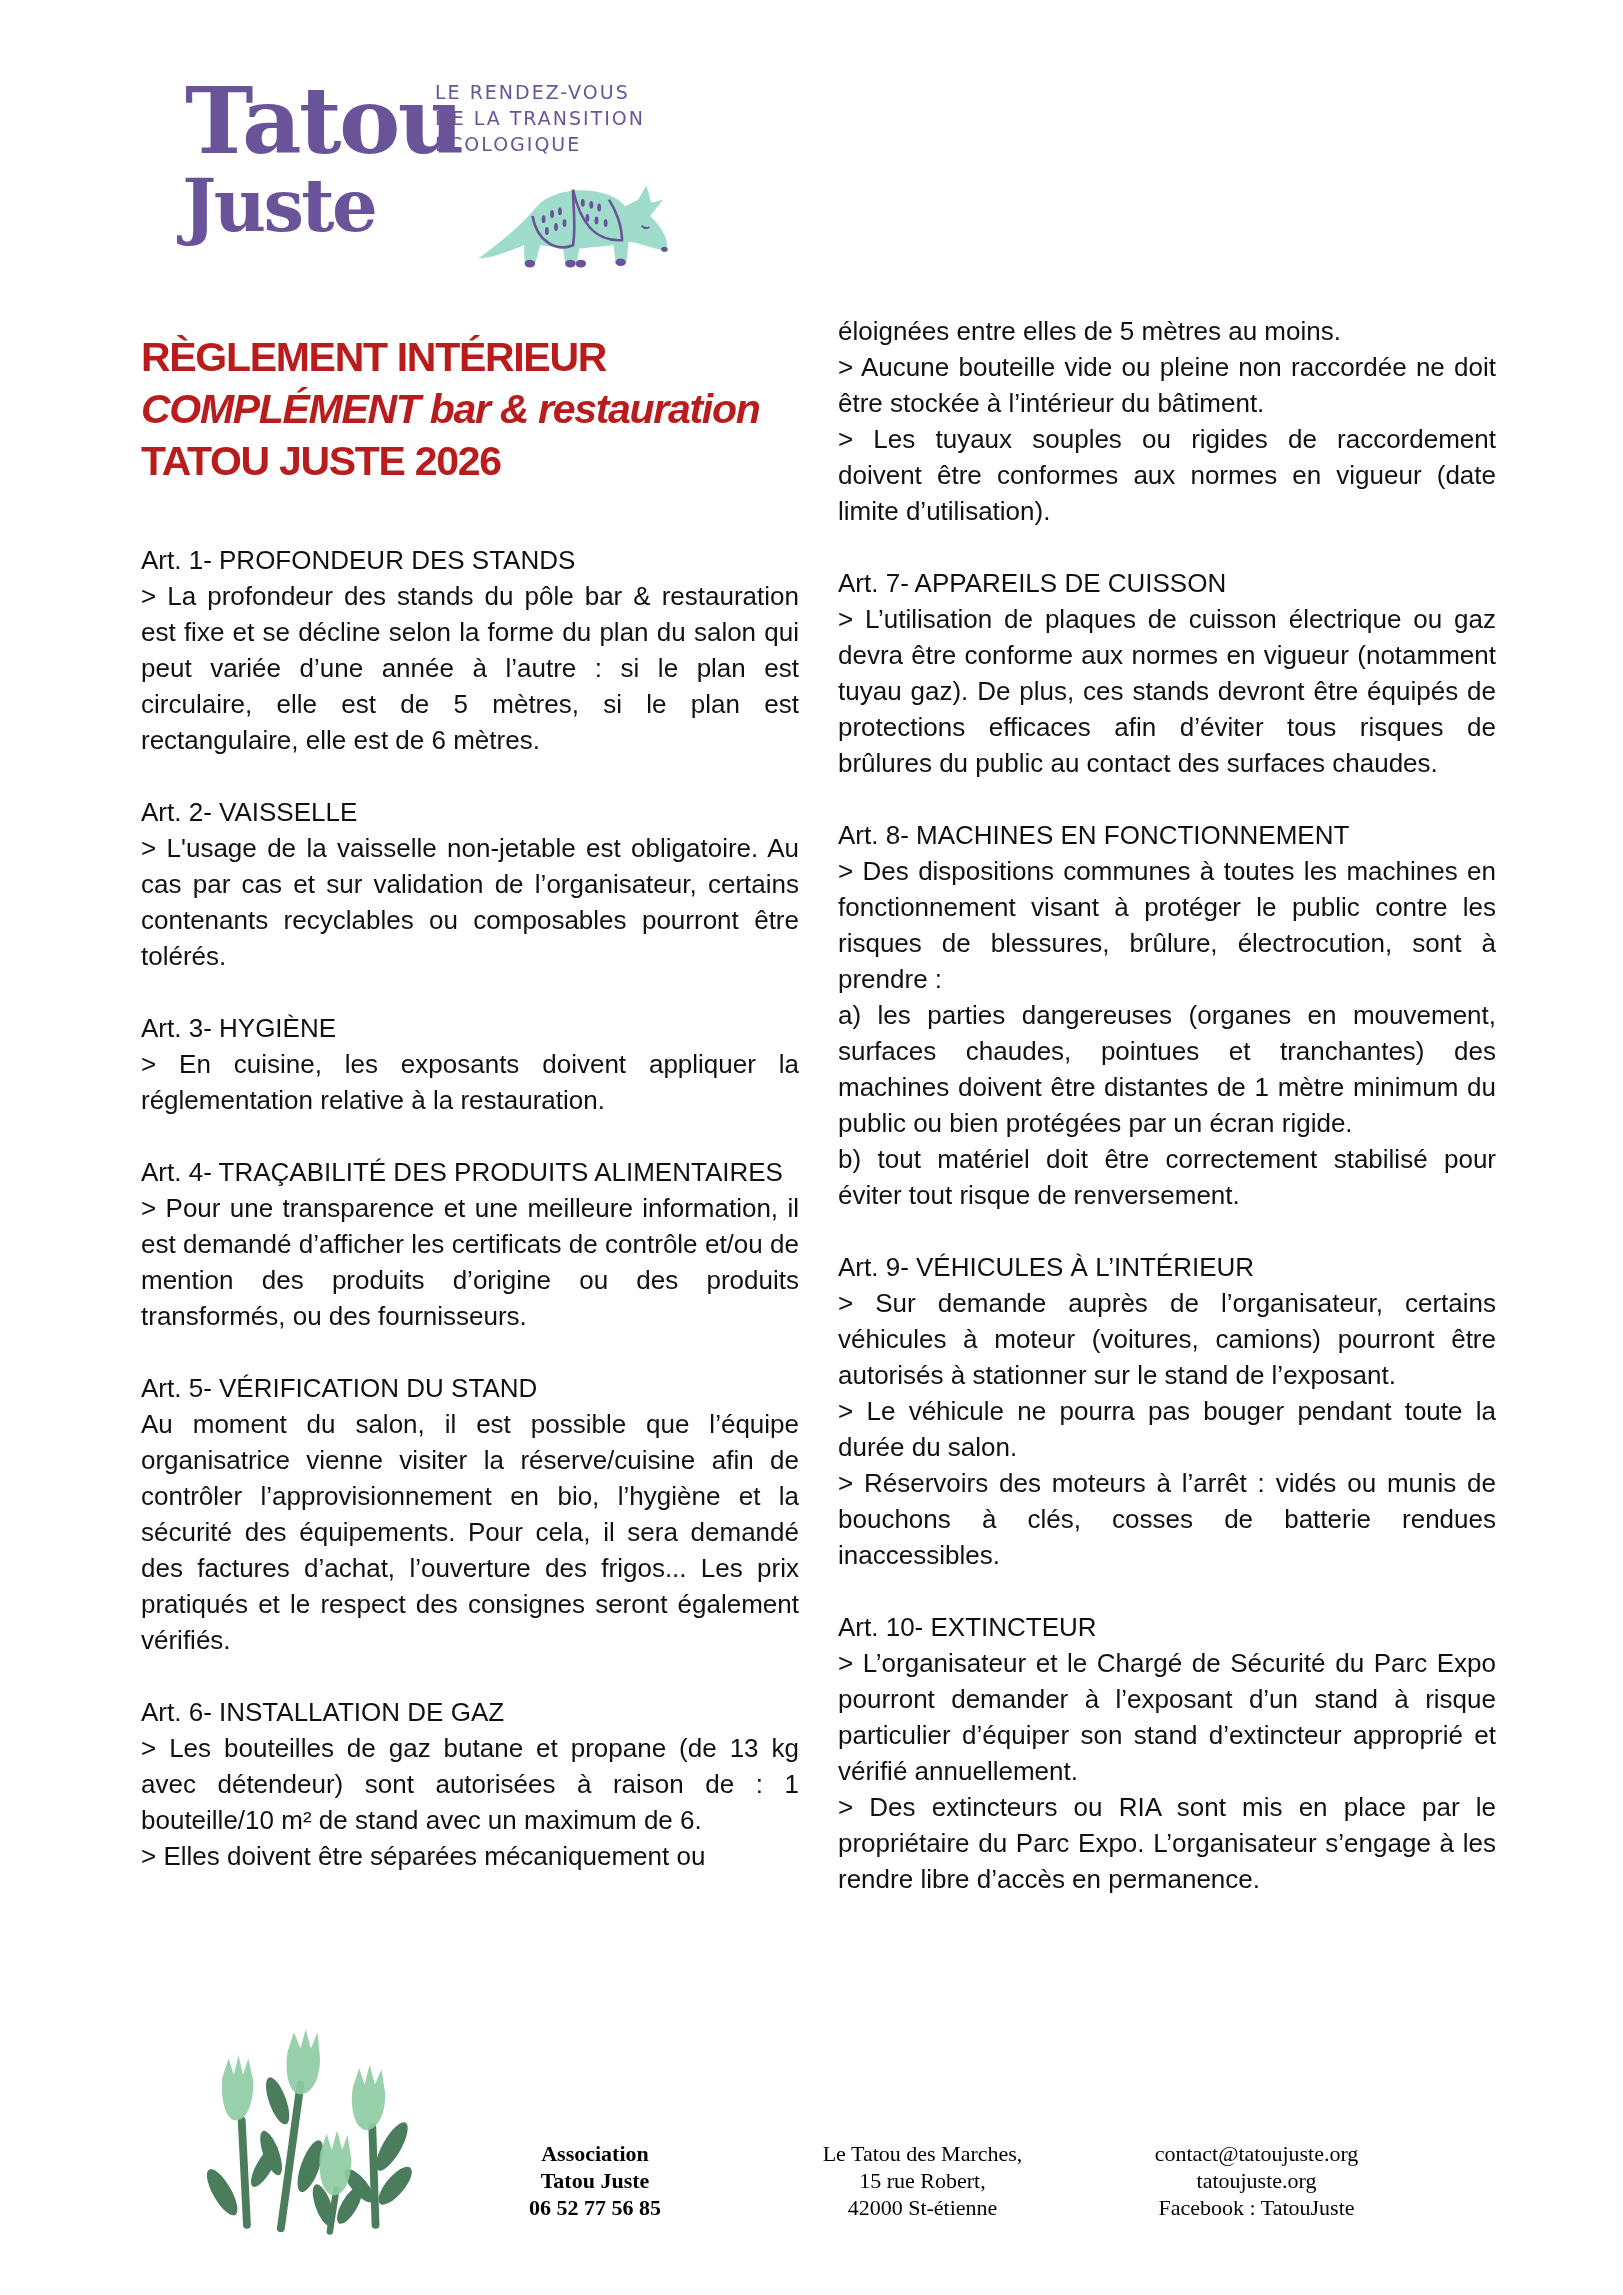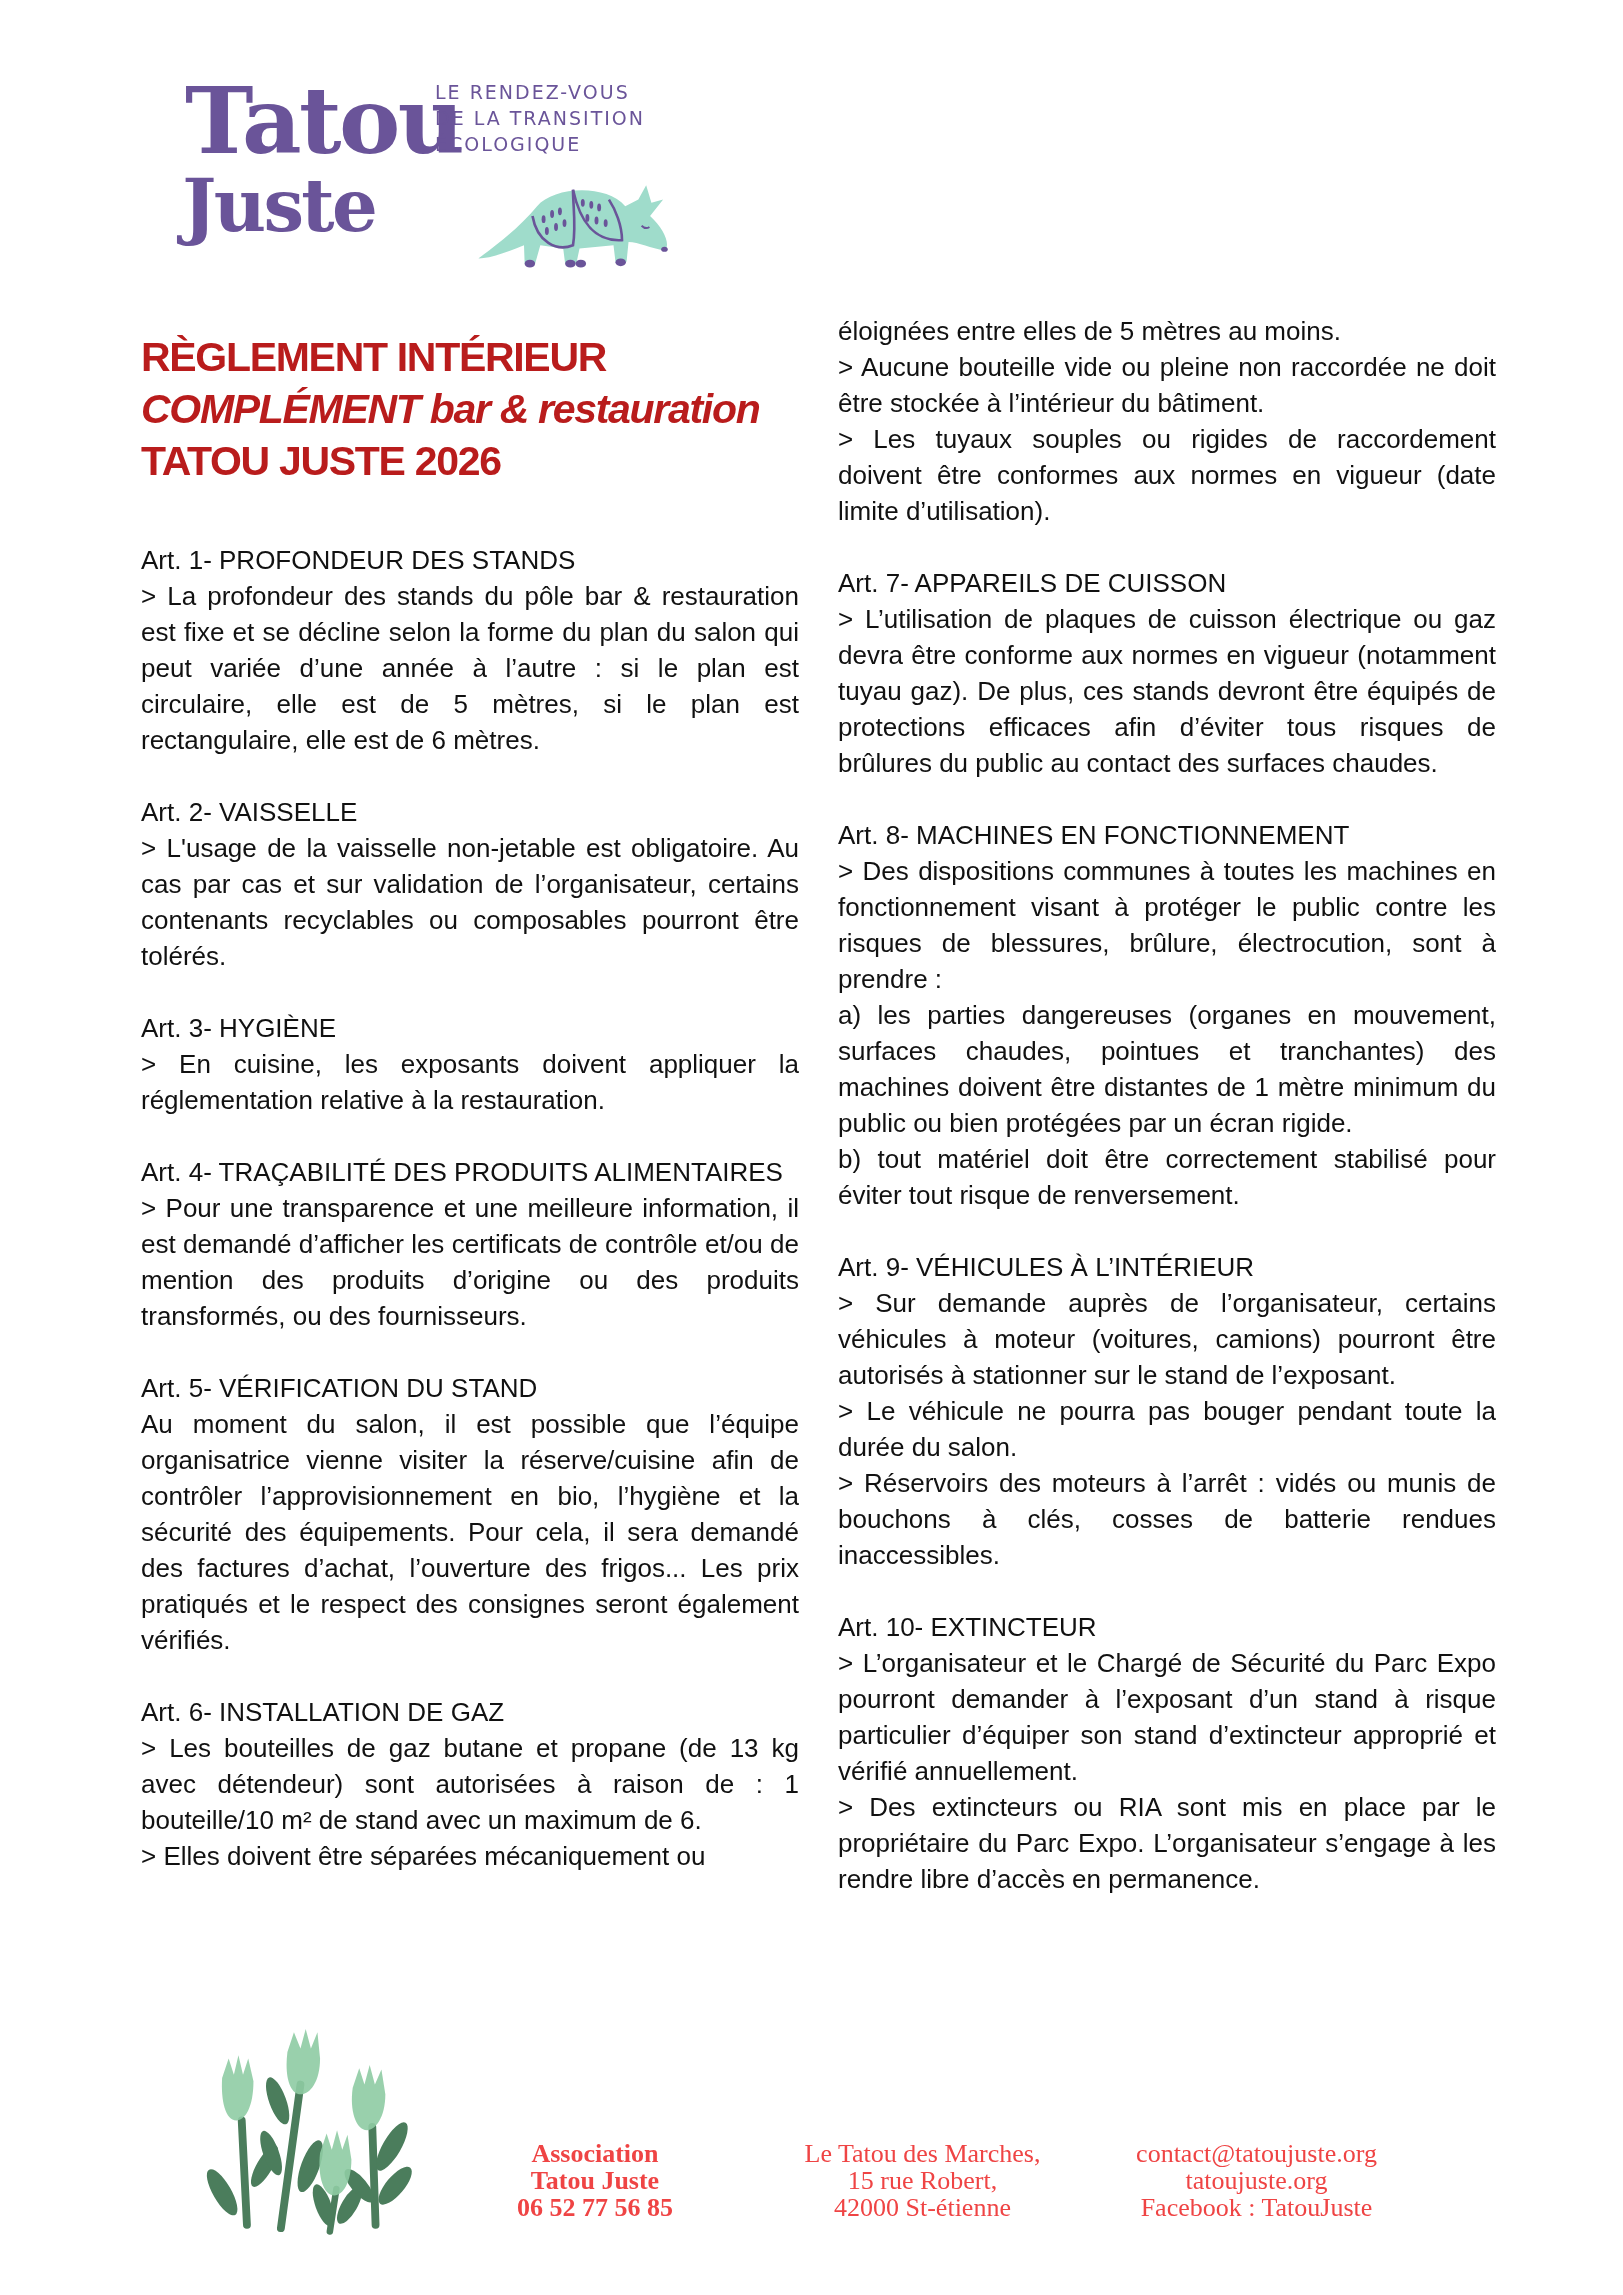--- a/index.html
+++ b/index.html
@@ -17,21 +17,21 @@
 
   .col { position: absolute; width: 658px; font-family: "Liberation Sans", sans-serif; font-size: 26px; line-height: 36px; color: #111; text-align: justify; }
   .col-left { left: 141px; top: 542px; }
   .col-right { left: 838px; top: 313px; }
   .article { margin-bottom: 36px; }
   .art-h { text-align: left; white-space: nowrap; }
   .para { margin: 0; }
   .cont { margin: 0 0 36px 0; }
 
   .footer-flowers { position: absolute; left: 196px; top: 2029px; width: 222px; height: 209px; }
-  .footer-block { position: absolute; text-align: center; font-family: "Liberation Serif", serif; color: #ef4444; font-size: 26px; line-height: 27px; }
+  .footer-block { position: absolute; text-align: center; font-family: "Liberation Serif", serif; color: #000000; font-size: 22px; line-height: 27px; }
   .footer-assoc { left: 497px; top: 2140px; width: 196px; font-weight: bold; }
   .footer-addr { left: 798px; top: 2140px; width: 249px; }
   .footer-contact { left: 1106px; top: 2140px; width: 301px; }
 </style>
 </head>
 <body>
 
 <div class="logo">
   <div class="logo-word logo-w1">Tatou</div>
   <div class="logo-word logo-w2">Juste</div>

